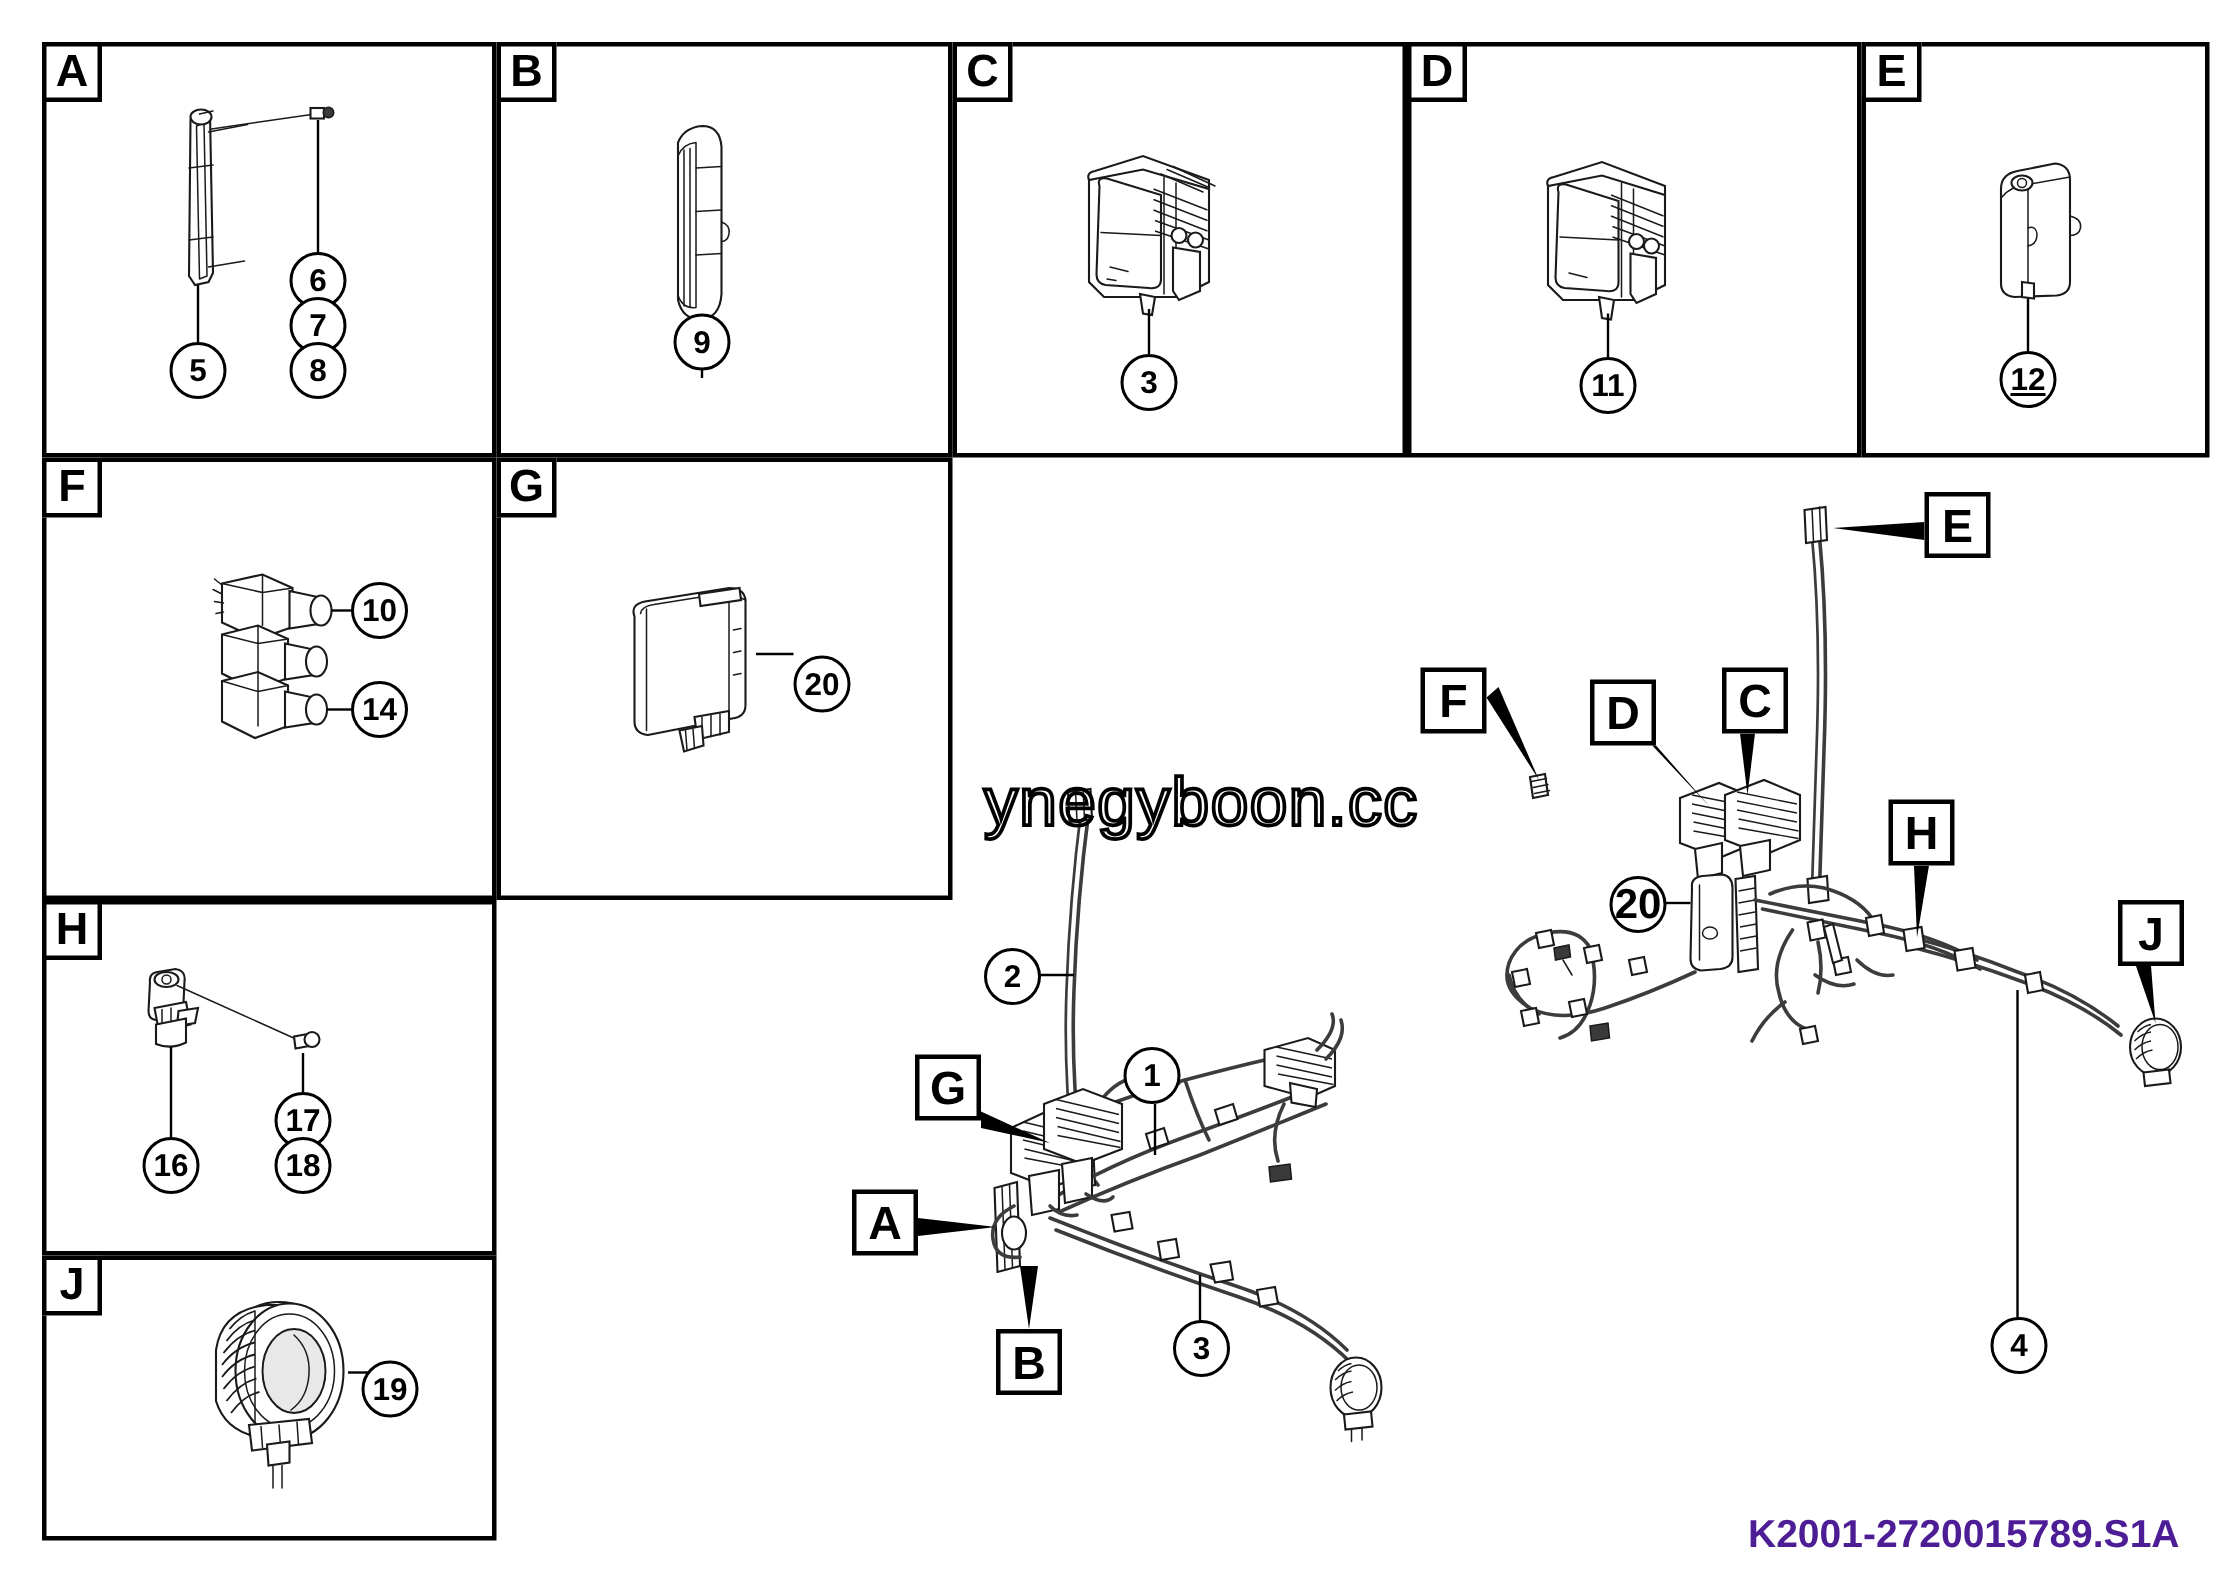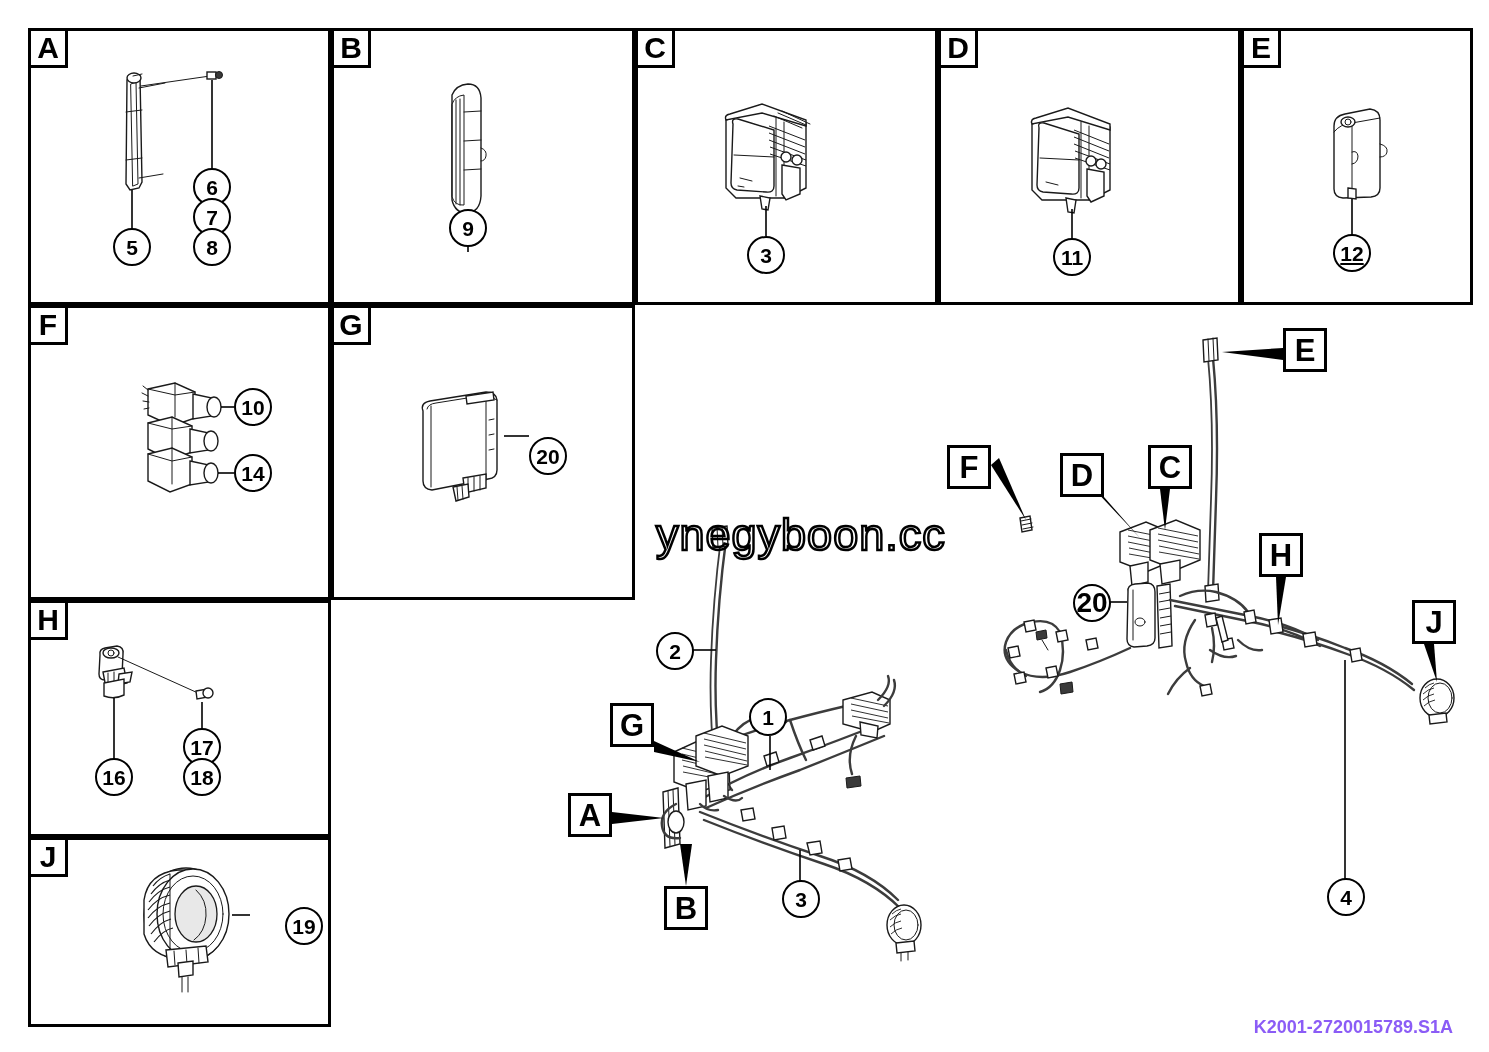--- a/index.html
+++ b/index.html
@@ -83,23 +83,23 @@
   }
   .callout.small {
     font-size: 28px;
   }
   #drawing-number {
     position: absolute;
     right: 36px;
     bottom: 14px;
     font-family: "Liberation Sans", sans-serif;
     font-weight: bold;
-    font-size: 18px;
+    font-size: 26px;
     letter-spacing: 0px;
-    color: #8b5cf6;
+    color: #4c1d95;
   }
   .watermark {
     position: absolute;
     font-family: "Liberation Sans", sans-serif;
     white-space: nowrap;
     pointer-events: none;
     z-index: 7;
   }
   #watermark-blue {
     left: 505px;
@@ -535,21 +535,21 @@
 
   <div class="callout" style="left:234px; top:388px;">10</div>
   <div class="callout" style="left:234px; top:454px;">14</div>
 
   <div class="callout" style="left:529px; top:437px;">20</div>
 
   <div class="callout" style="left:95px;  top:758px;">16</div>
   <div class="callout" style="left:183px; top:728px;">17</div>
   <div class="callout" style="left:183px; top:758px;">18</div>
 
-  <div class="callout" style="left:241px; top:907px;margin-left:44px;">19</div>
+  <div class="callout" style="left:241px; top:907px;">19</div>
 
   <div class="callout" style="left:749px; top:698px;">1</div>
   <div class="callout" style="left:656px; top:632px;">2</div>
   <div class="callout" style="left:782px; top:880px;">3</div>
   <div class="callout" style="left:1327px;top:878px;">4</div>
   <div class="callout small" style="left:1073px;top:584px;">20</div>
 
   <div class="watermark" id="watermark-outline">ynegyboon.cc</div>
 
   <div id="drawing-number">K2001-2720015789.S1A</div>

